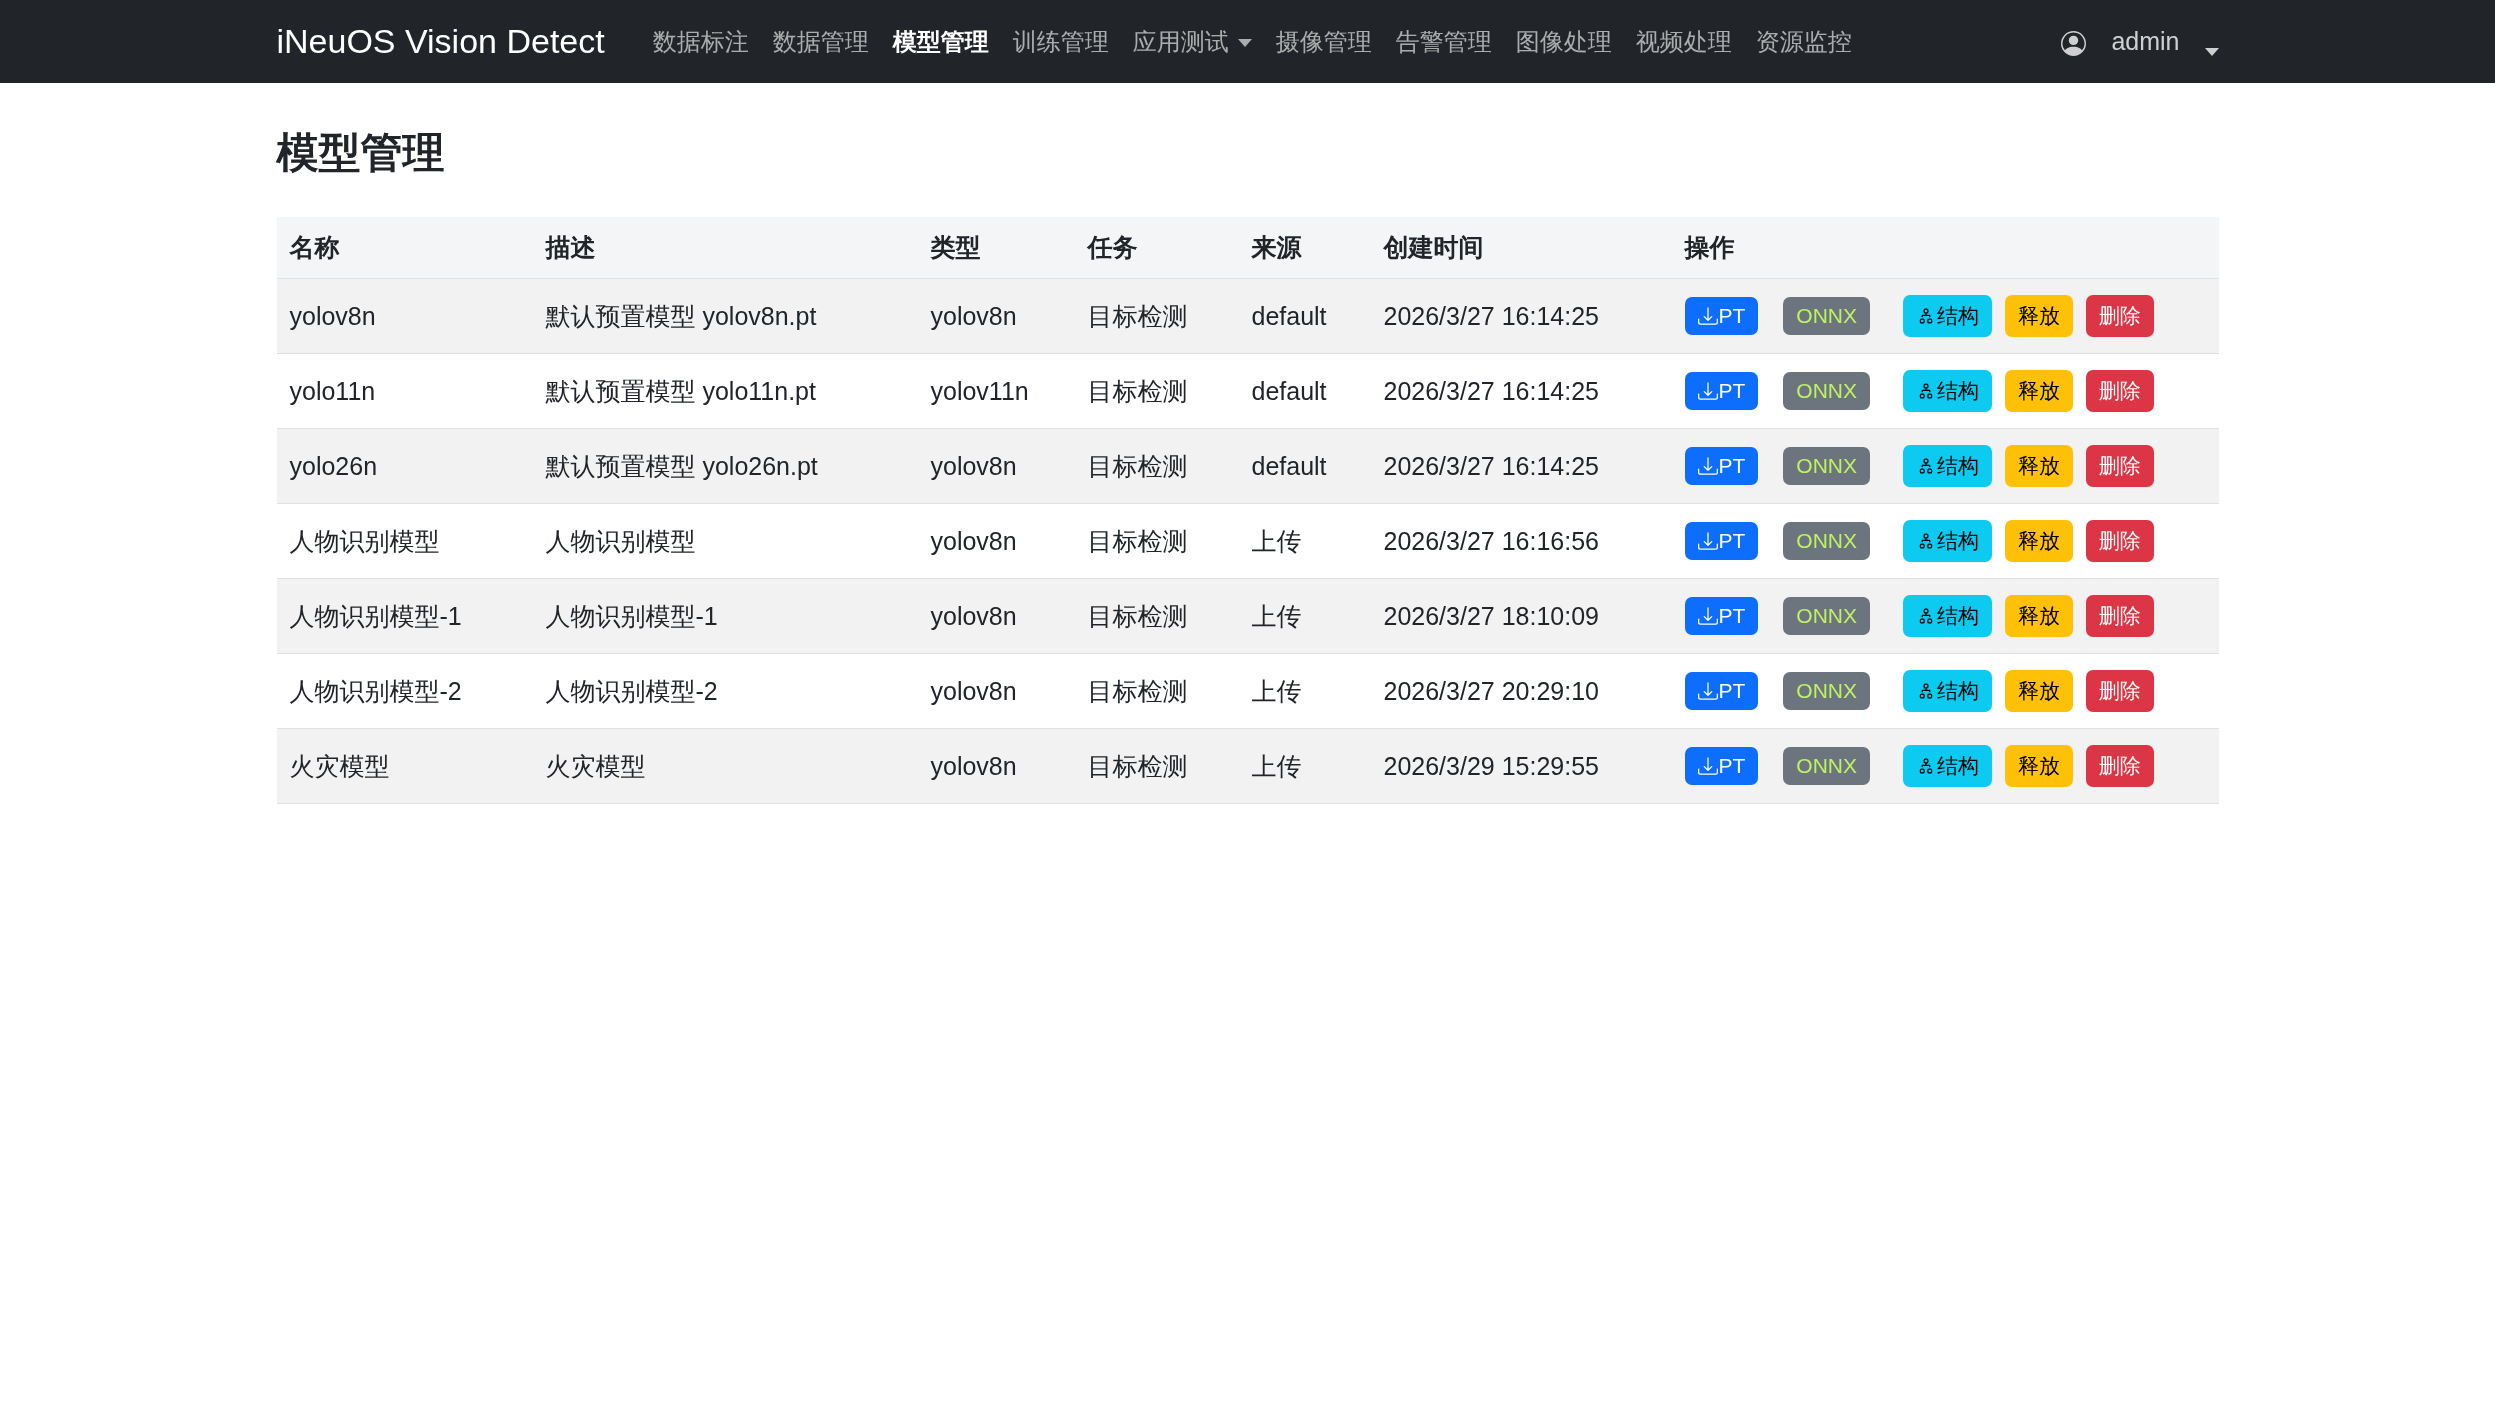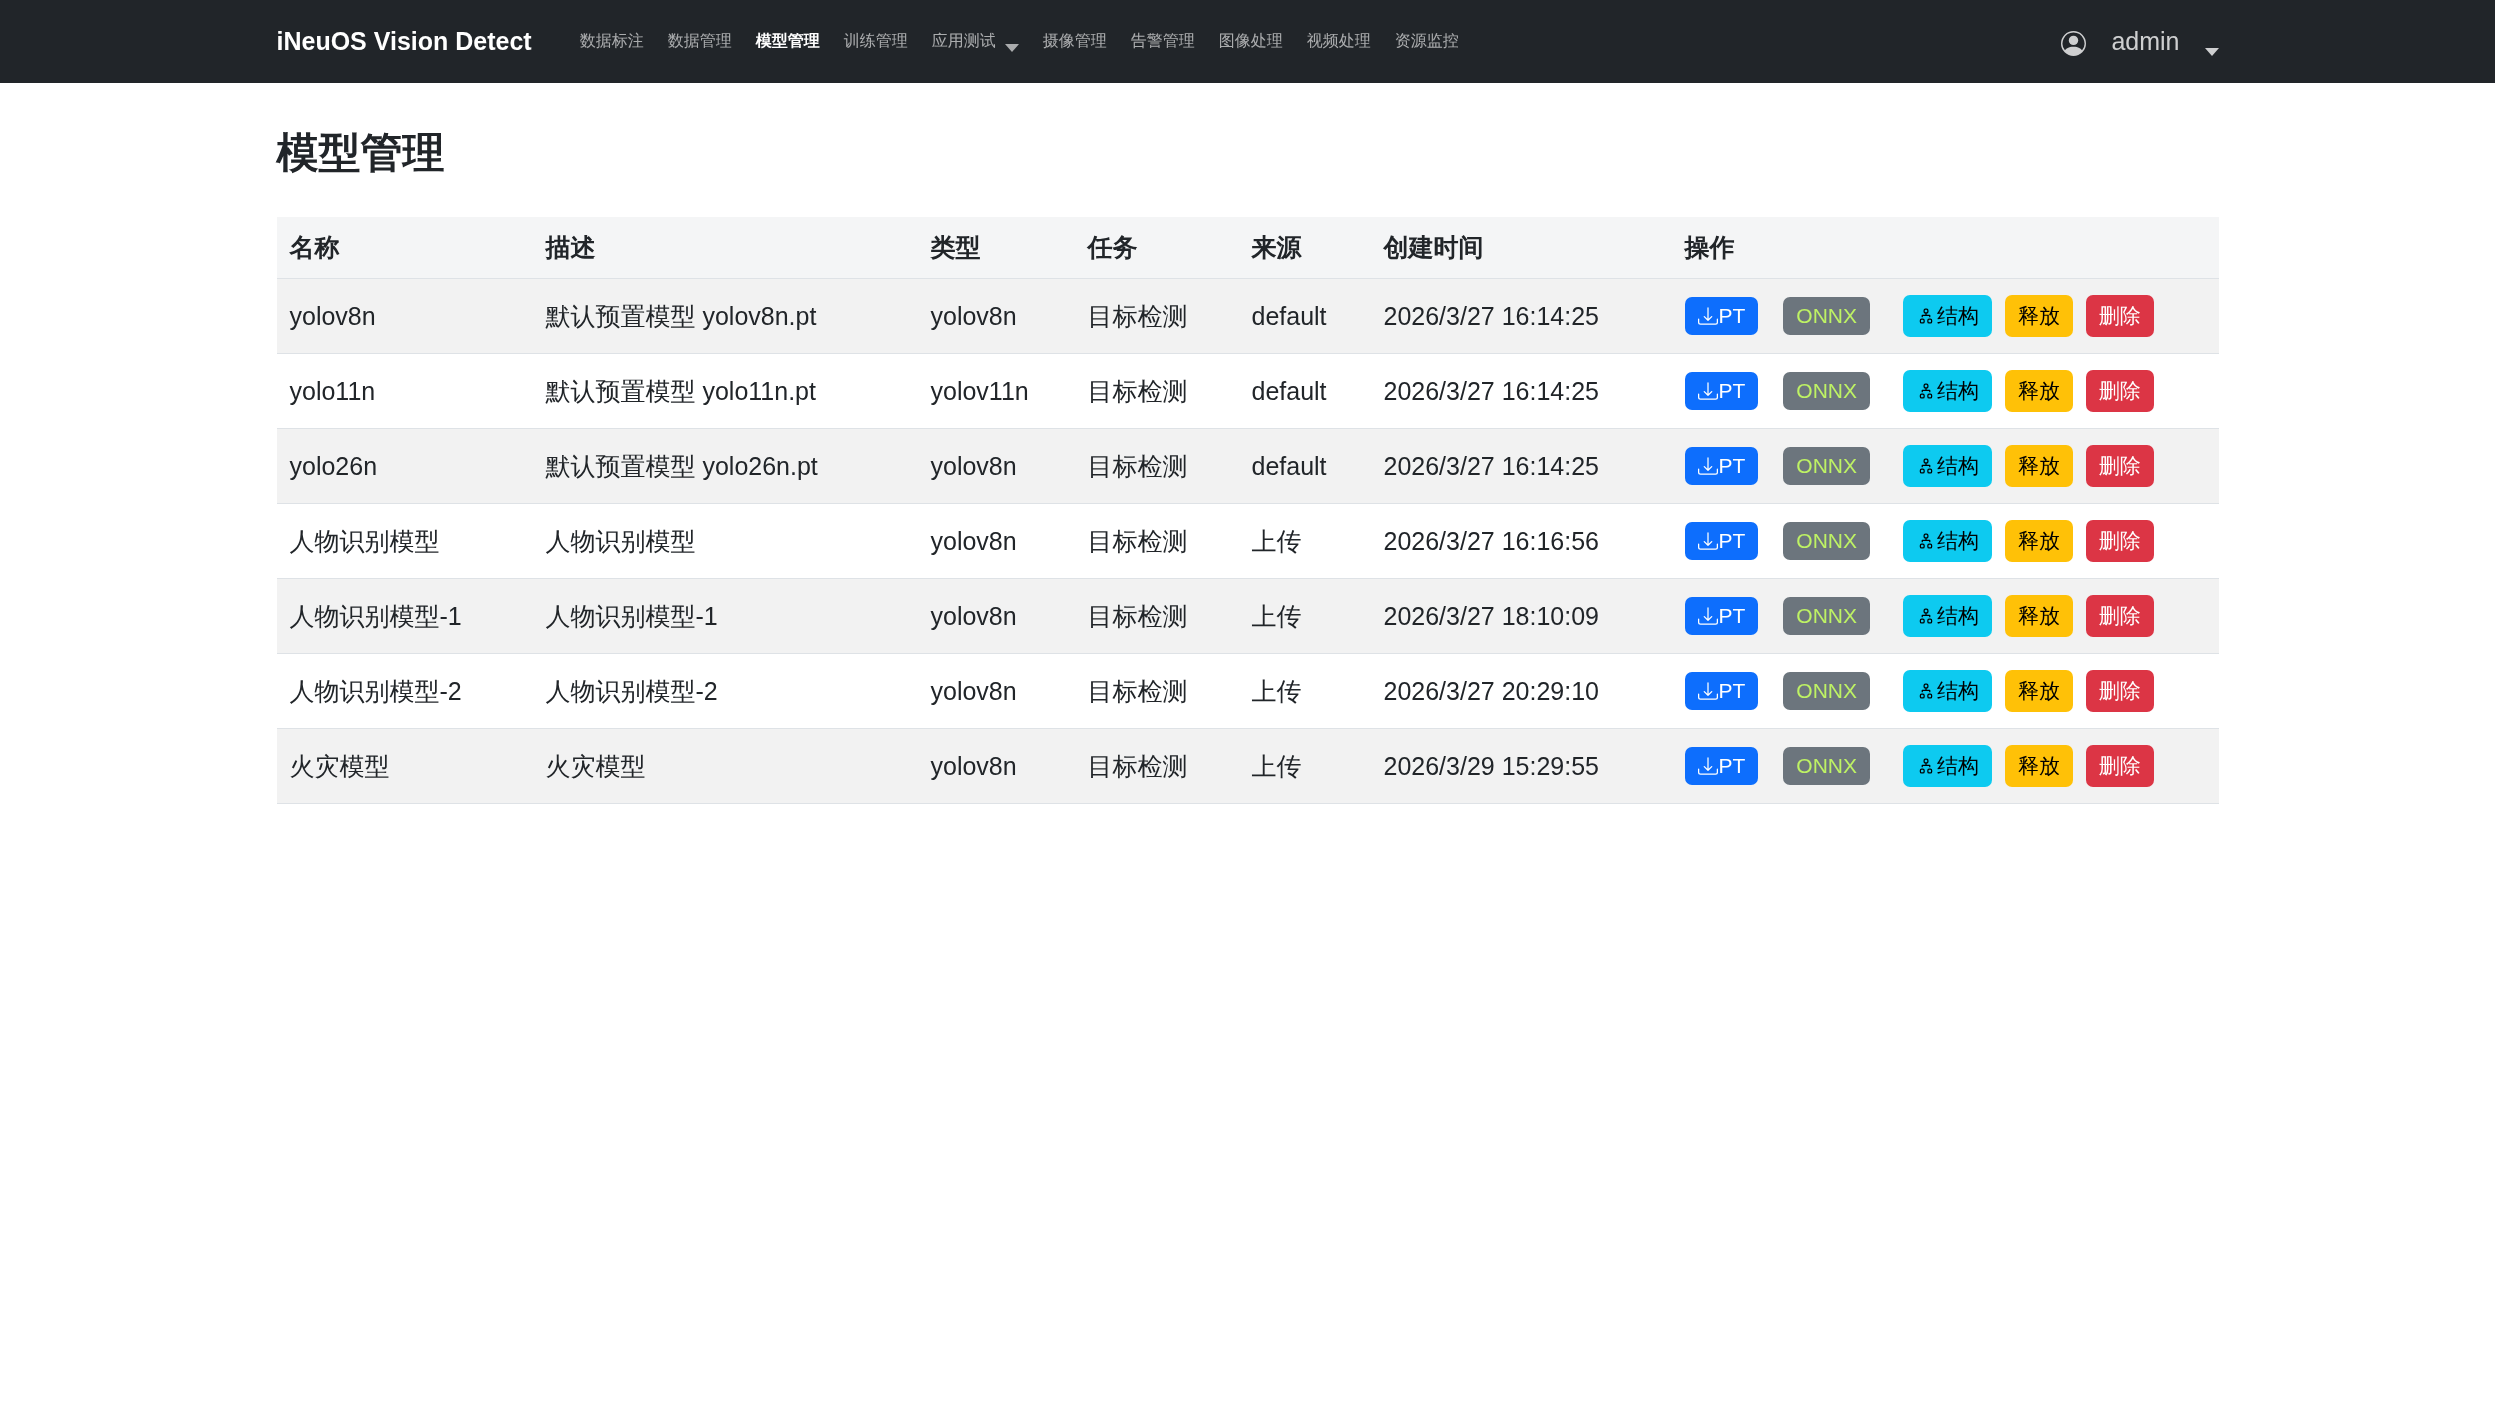--- a/index.html
+++ b/index.html
@@ -12,25 +12,25 @@
   body{
     width:2495px;min-height:1420px;background:#fff;
     font-family:"Liberation Sans","DejaVu Sans",sans-serif;
     font-size:25px;color:#212529;
   }
   .container{width:1980px;margin:0 auto;padding:0 19px;}
 
   
   .navbar{background:var(--navbar_bg);height:83px;width:100%;}
   .nav-inner{display:flex;align-items:center;height:100%;}
-  .brand{color:#fff;font-weight:700;font-size:25px;margin-right:36px;cursor:pointer;white-space:nowrap;}
+  .brand{color:#fff;font-weight:400;font-size:34px;margin-right:36px;cursor:pointer;white-space:nowrap;}
   .nav-items{list-style:none;display:flex;margin:0;padding:0;flex:1;align-items:center;}
   .nav-link{
-    color:rgba(255,255,255,.62);font-size:16px;padding:0 12px;
-    display:flex;align-items:flex-end;gap:9px;cursor:pointer;text-decoration:none;white-space:nowrap;
+    color:rgba(255,255,255,.62);font-size:24px;padding:0 12px;
+    display:flex;align-items:center;gap:9px;cursor:pointer;text-decoration:none;white-space:nowrap;
   }
   .nav-link.active{color:#fff;font-weight:700;}
   .caret{
     display:none;width:0;height:0;
     border-top:8px solid currentColor;border-left:7px solid transparent;border-right:7px solid transparent;
     margin-top:3px;
   }
   .nav-link.has-dropdown .caret{display:inline-block;}
   .nav-user{margin-left:auto;color:rgba(255,255,255,.78);display:flex;align-items:flex-end;gap:25px;cursor:pointer;font-size:25px;}
   .nav-user .caret{display:inline-block;}

